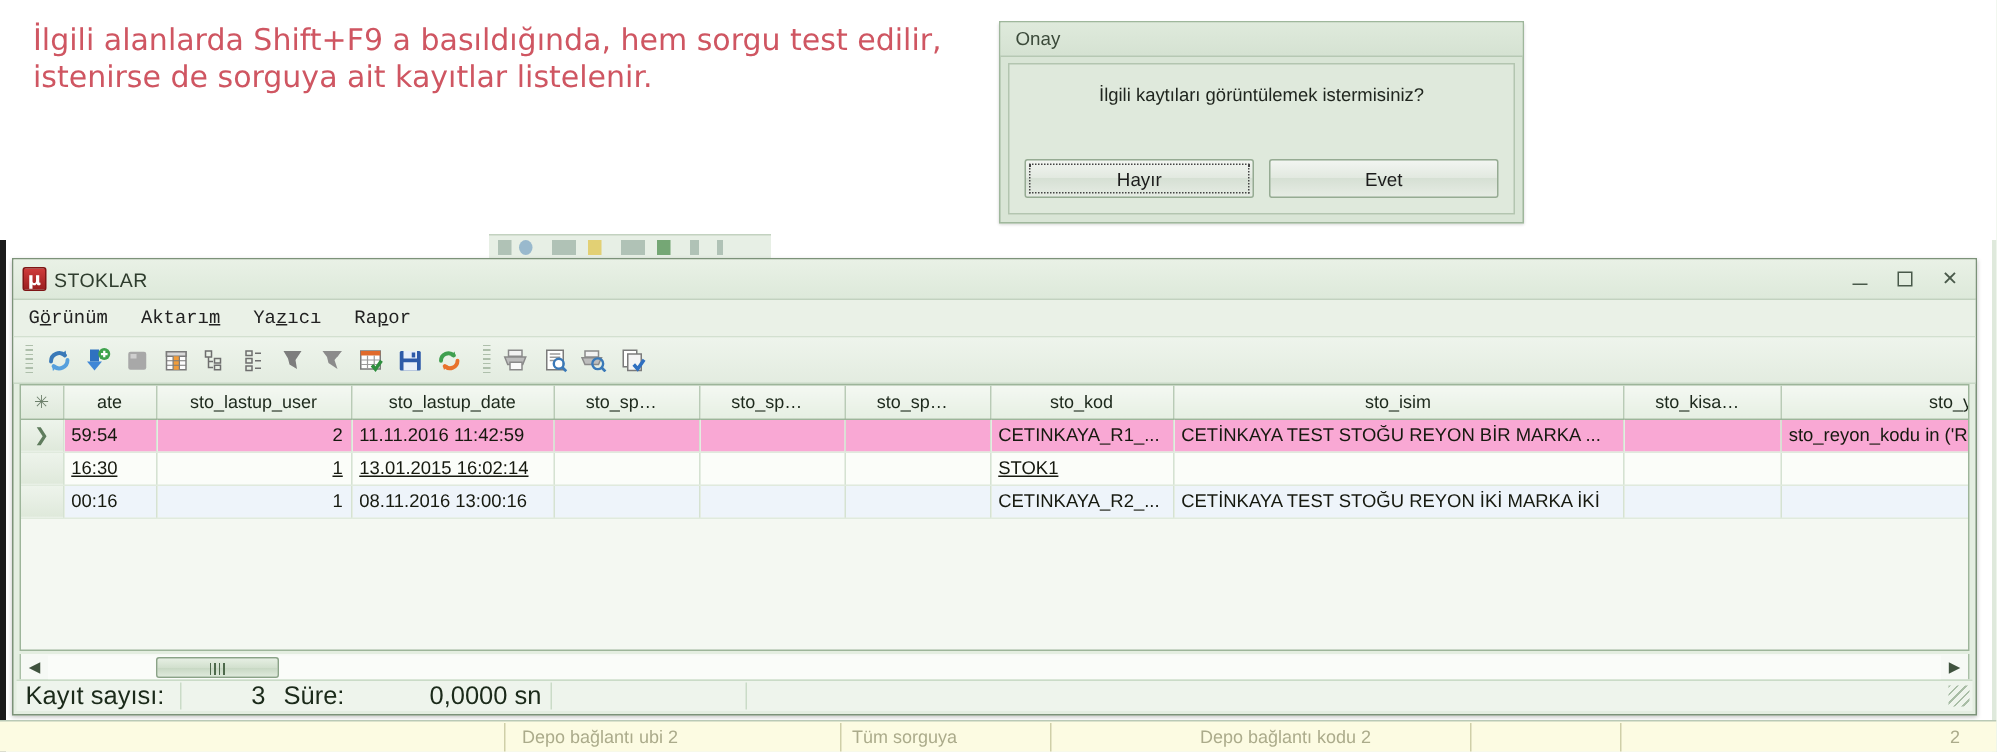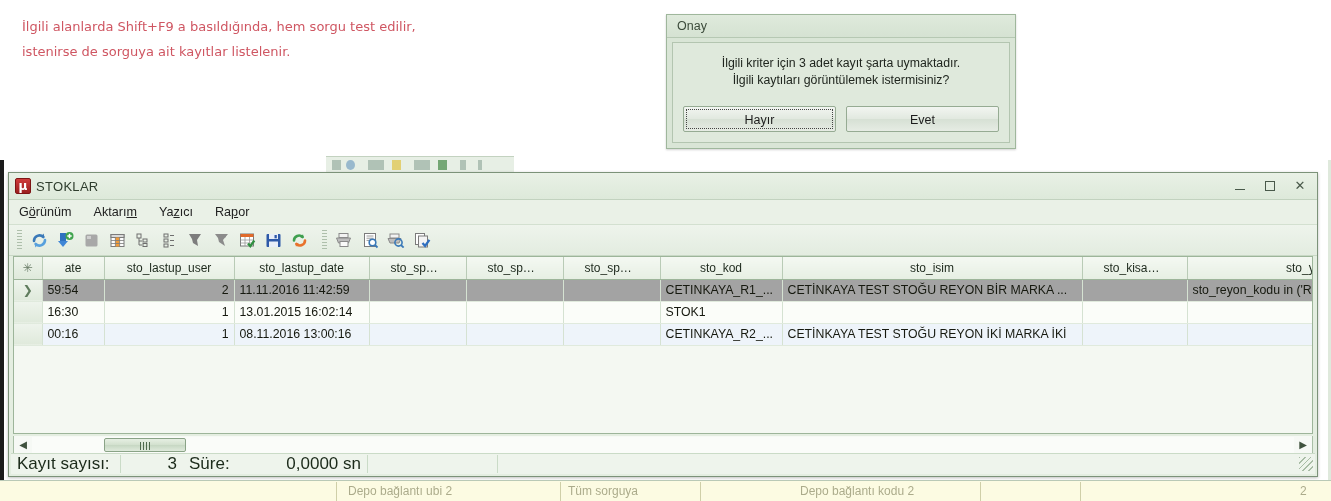--- a/index.html
+++ b/index.html
@@ -17,21 +17,21 @@
     position: relative;
   }
 
   
   #annotation {
     position: absolute;
     left: 22px;
     top: 14px;
     width: 620px;
     color: #cf5662;
-    font-size: 13px;
+    font-size: 20px;
     line-height: 25px;
     font-family: "DejaVu Sans", sans-serif;
   }
   #annotation div { white-space: nowrap; }
 
   
   #confirm-dialog {
     position: absolute;
     left: 666px;
     top: 14px;
@@ -189,20 +189,21 @@
 
   
   #menubar {
     height: 24px;
     display: flex;
     align-items: center;
     background: #eaf1e7;
     border-bottom: 1px solid #d3e0d0;
     padding-left: 10px;
     gap: 22px;
+    font-family: Liberation Mono, monospace;
   }
   .menu-item {
     font-size: 12.6px;
     color: #222;
     cursor: default;
     white-space: nowrap;
   }
   .menu-item u { text-decoration: underline; }
 
   
@@ -265,26 +266,26 @@
     border-right: 1px solid #d5e2d2;
     border-bottom: 1px solid #e0eadd;
     padding: 0 5px;
     white-space: nowrap;
     overflow: hidden;
     box-sizing: border-box;
     font-size: 12.3px;
     color: #16190f;
   }
   tr.row-selected td {
-    background: #a3a3a3;
+    background: #f9a8d4;
     color: #ffffff;
     border-right-color: #5a8ad8;
     border-bottom-color: #2a66c8;
   }
-  tr.row-alt td { background: #fbfdf9; }
+  tr.row-alt td { background: #fbfdf9; text-decoration: underline; }
   tr.row-alt2 td { background: #eef4fa; }
 
   td.indicator, th.indicator {
     background: linear-gradient(to bottom,#eef4ec 0%,#dfe9db 100%) !important;
     border-right: 1px solid #b9cbb6;
     text-align: center;
     color: #6c7f6a !important;
     padding: 0 !important;
   }
   th.indicator { color: #6c7f6a; }
@@ -425,21 +426,20 @@
   <div>İlgili alanlarda Shift+F9 a basıldığında, hem sorgu test edilir,</div>
   <div>istenirse de sorguya ait kayıtlar listelenir.</div>
 </div>
 
 <div id="confirm-dialog">
   <div id="dialog-titlebar">
     <span>Onay</span>
   </div>
   <div id="dialog-body">
     <div id="dialog-message">
-      <div>İlgili kriter için 3 adet kayıt şarta uymaktadır.</div>
       <div>İlgili kaytıları görüntülemek istermisiniz?</div>
     </div>
     <div id="dialog-buttons">
       <div class="dlg-btn focused">Hayır</div>
       <div class="dlg-btn">Evet</div>
     </div>
   </div>
 </div>
 
 <div id="bg-toolbar-strip">

